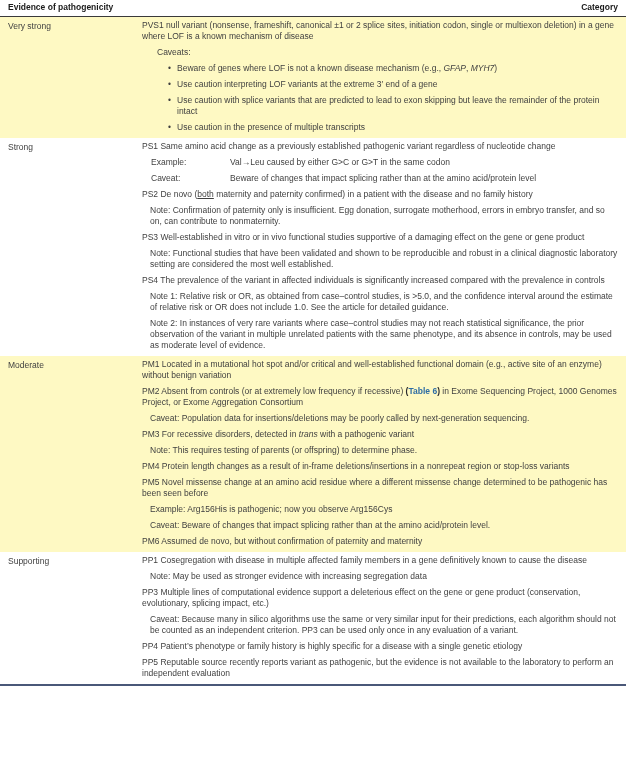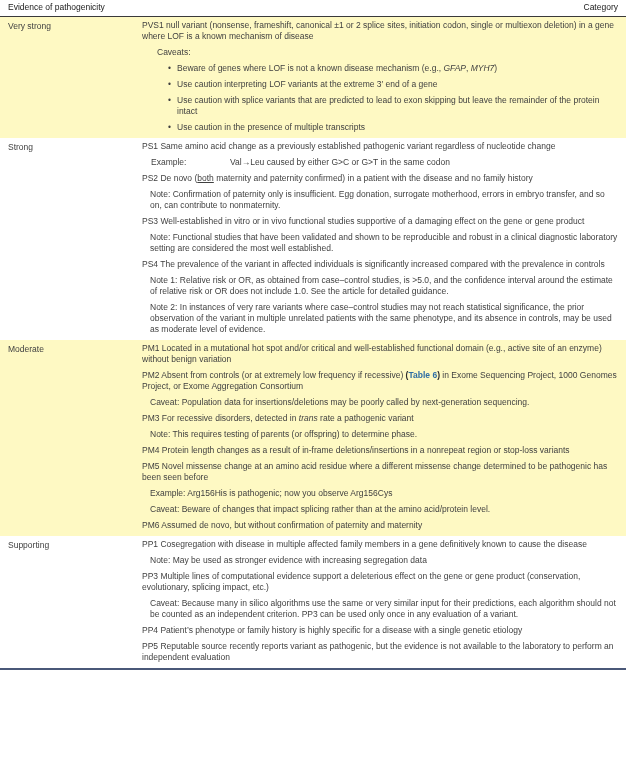--- a/index.html
+++ b/index.html
@@ -19,21 +19,21 @@
     line-height: 11px;
     border-bottom: 2px solid #4a5878;
     box-sizing: border-box;
   }
   
   .thead {
     display: flex;
     align-items: baseline;
     padding: 2px 0 3px 0;
     border-bottom: 1.2px solid #3a3a3a;
-    font-weight: normal;
+    font-weight: bold;
     color: #1a1a1a;
   }
   .h-ev {
     width: 134px;
     padding-left: 8px;
     flex-shrink: 0;
   }
   .h-cat {
     flex: 1;
     text-align: right;
@@ -126,37 +126,41 @@
   </div>
 
   <div class="trow">
     <div class="ev">Strong</div>
     <div class="cat">
       <p class="p0">PS1 Same amino acid change as a previously established pathogenic variant regardless of nucleotide change</p>
       <div class="tabrow">
         <span class="tlabel">Example:</span>
         <span class="ttext">Val→Leu caused by either G&gt;C or G&gt;T in the same codon</span>
       </div>
+      <div class="tabrow">
+        <span class="tlabel">Caveat:</span>
+        <span class="ttext">Beware of changes that impact splicing rather than at the amino acid/protein level</span>
+      </div>
       <p class="p0"><span>PS2 De novo (</span><span class="ul">both</span><span> maternity and paternity confirmed) in a patient with the disease and no family history</span></p>
       <p class="p1">Note: Confirmation of paternity only is insufficient. Egg donation, surrogate motherhood, errors in embryo transfer, and so on, can contribute to nonmaternity.</p>
       <p class="p0">PS3 Well-established in vitro or in vivo functional studies supportive of a damaging effect on the gene or gene product</p>
       <p class="p1">Note: Functional studies that have been validated and shown to be reproducible and robust in a clinical diagnostic laboratory setting are considered the most well established.</p>
       <p class="p0">PS4 The prevalence of the variant in affected individuals is significantly increased compared with the prevalence in controls</p>
       <p class="p1">Note 1: Relative risk or OR, as obtained from case–control studies, is &gt;5.0, and the confidence interval around the estimate of relative risk or OR does not include 1.0. See the article for detailed guidance.</p>
       <p class="p1">Note 2: In instances of very rare variants where case–control studies may not reach statistical significance, the prior observation of the variant in multiple unrelated patients with the same phenotype, and its absence in controls, may be used as moderate level of evidence.</p>
     </div>
   </div>
 
   <div class="trow shade">
     <div class="ev">Moderate</div>
     <div class="cat">
       <p class="p0">PM1 Located in a mutational hot spot and/or critical and well-established functional domain (e.g., active site of an enzyme) without benign variation</p>
       <p class="p0"><span>PM2 Absent from controls (or at extremely low frequency if recessive) </span><span class="bparen">(</span><span class="tlink">Table 6</span><span class="bparen">)</span><span> in Exome Sequencing Project, 1000 Genomes Project, or Exome Aggregation Consortium</span></p>
       <p class="p1">Caveat: Population data for insertions/deletions may be poorly called by next-generation sequencing.</p>
-      <p class="p0"><span>PM3 For recessive disorders, detected in </span><span class="it">trans</span><span> rate a pathogenic variant</span></p>
+      <p class="p0"><span>PM3 For recessive disorders, detected in </span><span class="it">trans</span><span> with a pathogenic variant</span></p>
       <p class="p1">Note: This requires testing of parents (or offspring) to determine phase.</p>
       <p class="p0">PM4 Protein length changes as a result of in-frame deletions/insertions in a nonrepeat region or stop-loss variants</p>
       <p class="p0">PM5 Novel missense change at an amino acid residue where a different missense change determined to be pathogenic has been seen before</p>
       <p class="p1">Example: Arg156His is pathogenic; now you observe Arg156Cys</p>
       <p class="p1">Caveat: Beware of changes that impact splicing rather than at the amino acid/protein level.</p>
       <p class="p0">PM6 Assumed de novo, but without confirmation of paternity and maternity</p>
     </div>
   </div>
 
   <div class="trow">

